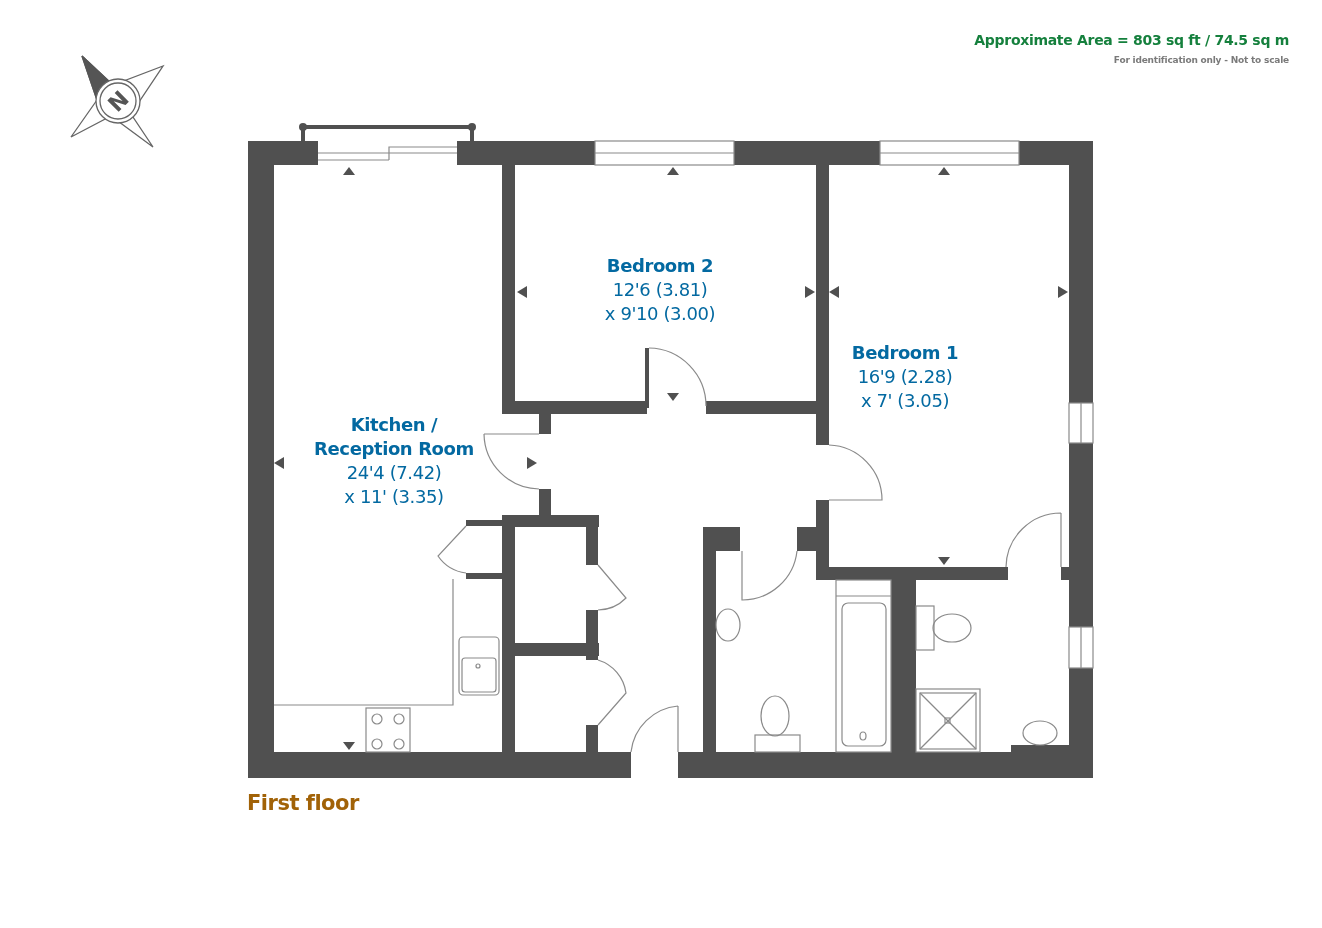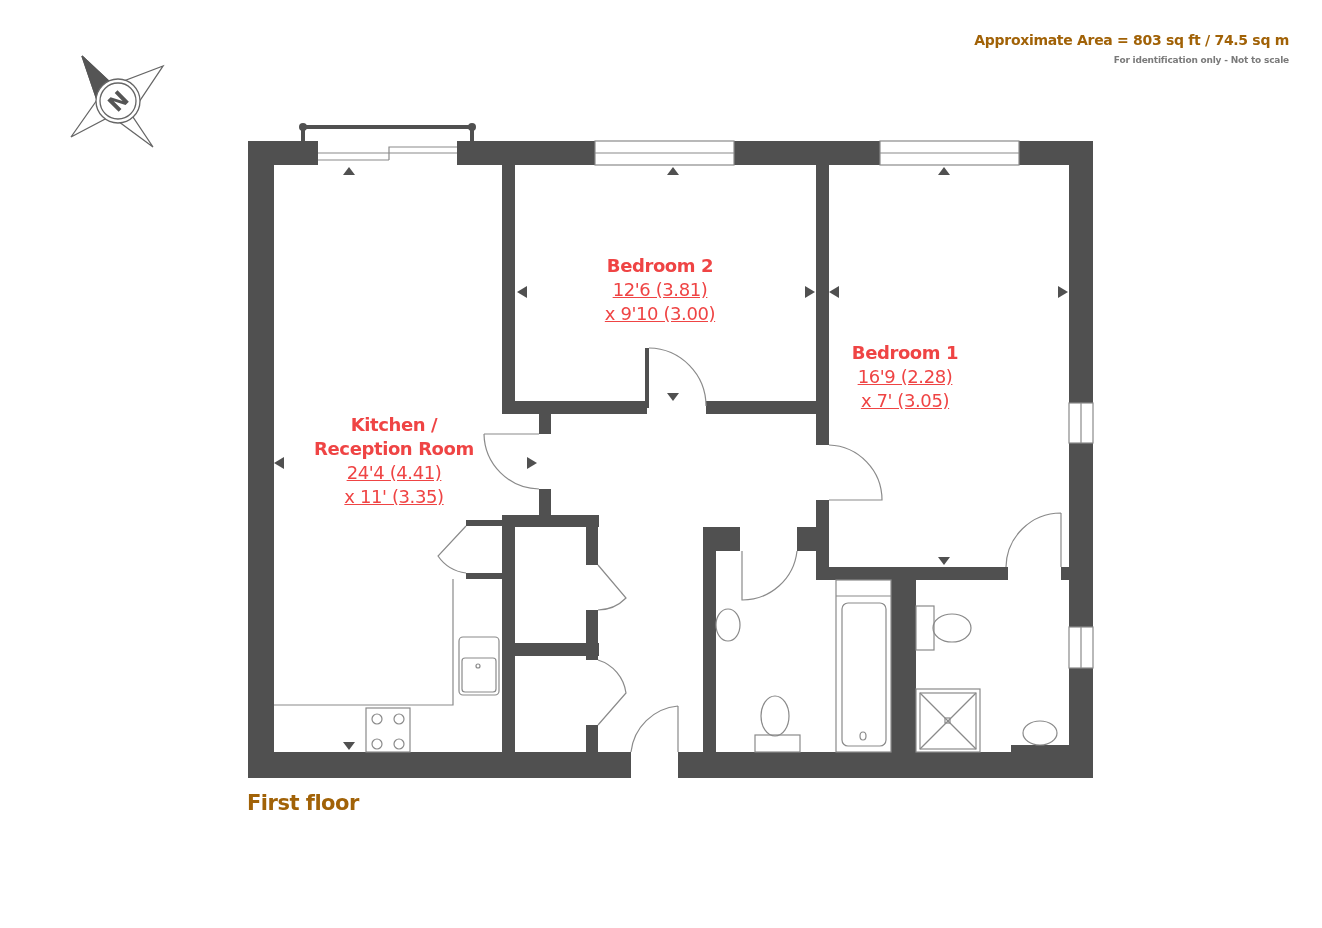--- a/index.html
+++ b/index.html
@@ -1,22 +1,22 @@
 <!DOCTYPE html>
 <html><head>
   <meta charset="utf-8">
   <style>
     html, body { margin: 0; padding: 0; background: #ffffff; }
     body { width: 1322px; height: 928px; position: relative; overflow: hidden; font-family: "DejaVu Sans", "Liberation Sans", sans-serif; color: #555555; }
-    .area-title { position: absolute; top: 32px; right: 33px; font-size: 14px; font-weight: bold; color: #a16207; letter-spacing: -0.3px; text-align: right; }
+    .area-title { position: absolute; top: 32px; right: 33px; font-size: 14px; font-weight: bold; color: #15803d; letter-spacing: -0.3px; text-align: right; }
     .area-note { position: absolute; top: 55px; right: 33px; font-size: 9px; font-weight: bold; color: #7a7a7a; letter-spacing: -0.2px; }
     .floor-label { position: absolute; left: 247px; top: 791px; font-size: 21px; font-weight: bold; color: #a16207; letter-spacing: -0.5px; }
-    .room-label { position: absolute; text-align: center; color: #ef4444; font-size: 18px; line-height: 24px; letter-spacing: -0.4px; }
+    .room-label { position: absolute; text-align: center; color: #0369a1; font-size: 18px; line-height: 24px; letter-spacing: -0.4px; }
     .room-label .name { font-weight: bold; display: block; }
-    .room-label .dim { display: block; text-decoration: underline; }
+    .room-label .dim { display: block; }
     svg.plan { position: absolute; left: 0; top: 0; }
   </style>
 </head>
 <body>
 
 <div class="area-title">Approximate Area = 803 sq ft / 74.5 sq m</div>
 <div class="area-note">For identification only - Not to scale</div>
 
 <svg class="plan" width="1322" height="928" viewBox="0 0 1322 928">
 
@@ -147,21 +147,21 @@
     <polygon points="527,457 527,469 537,463"></polygon>
     <polygon points="667,393 679,393 673,401"></polygon>
     <polygon points="938,557 950,557 944,565"></polygon>
     <polygon points="343,742 355,742 349,750"></polygon>
   </g>
 </svg>
 
 <div class="room-label" style="left:300px; top:413px; width:188px;">
   <span class="name">Kitchen /</span>
   <span class="name">Reception Room</span>
-  <span class="dim">24'4 (4.41)</span>
+  <span class="dim">24'4 (7.42)</span>
   <span class="dim">x 11' (3.35)</span>
 </div>
 
 <div class="room-label" style="left:580px; top:254px; width:160px;">
   <span class="name">Bedroom 2</span>
   <span class="dim">12'6 (3.81)</span>
   <span class="dim">x 9'10 (3.00)</span>
 </div>
 
 <div class="room-label" style="left:830px; top:341px; width:150px;">

